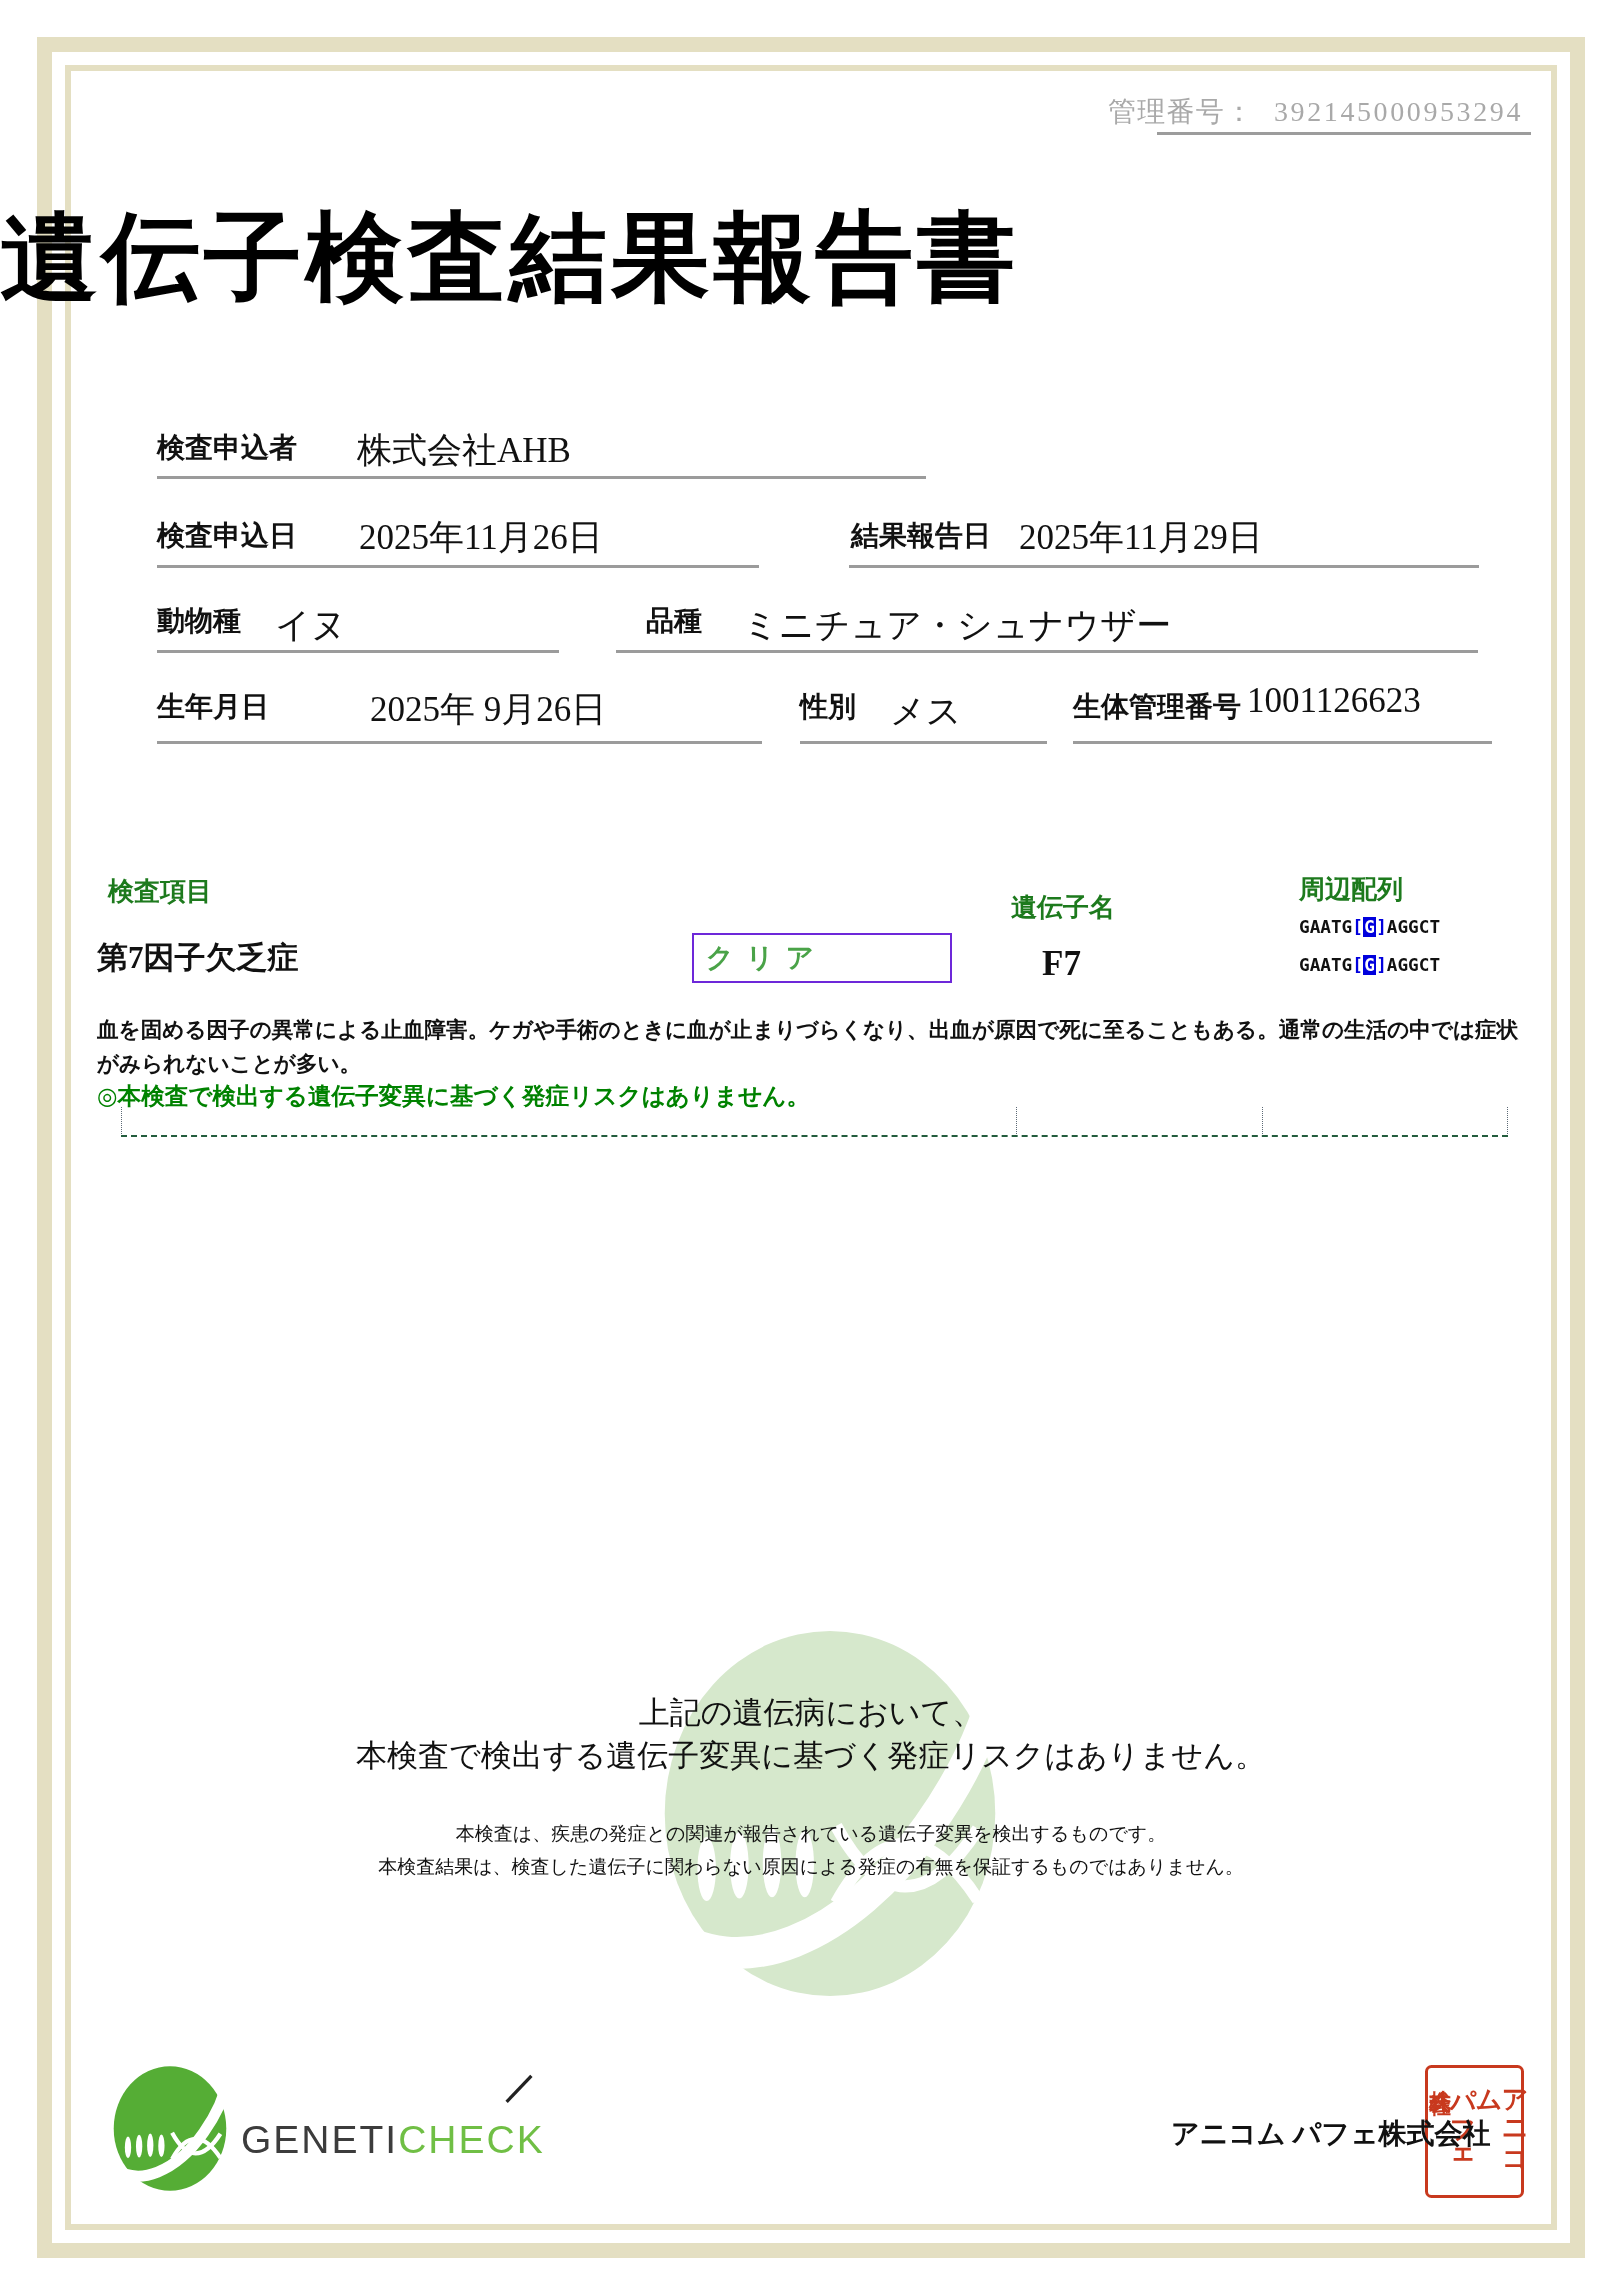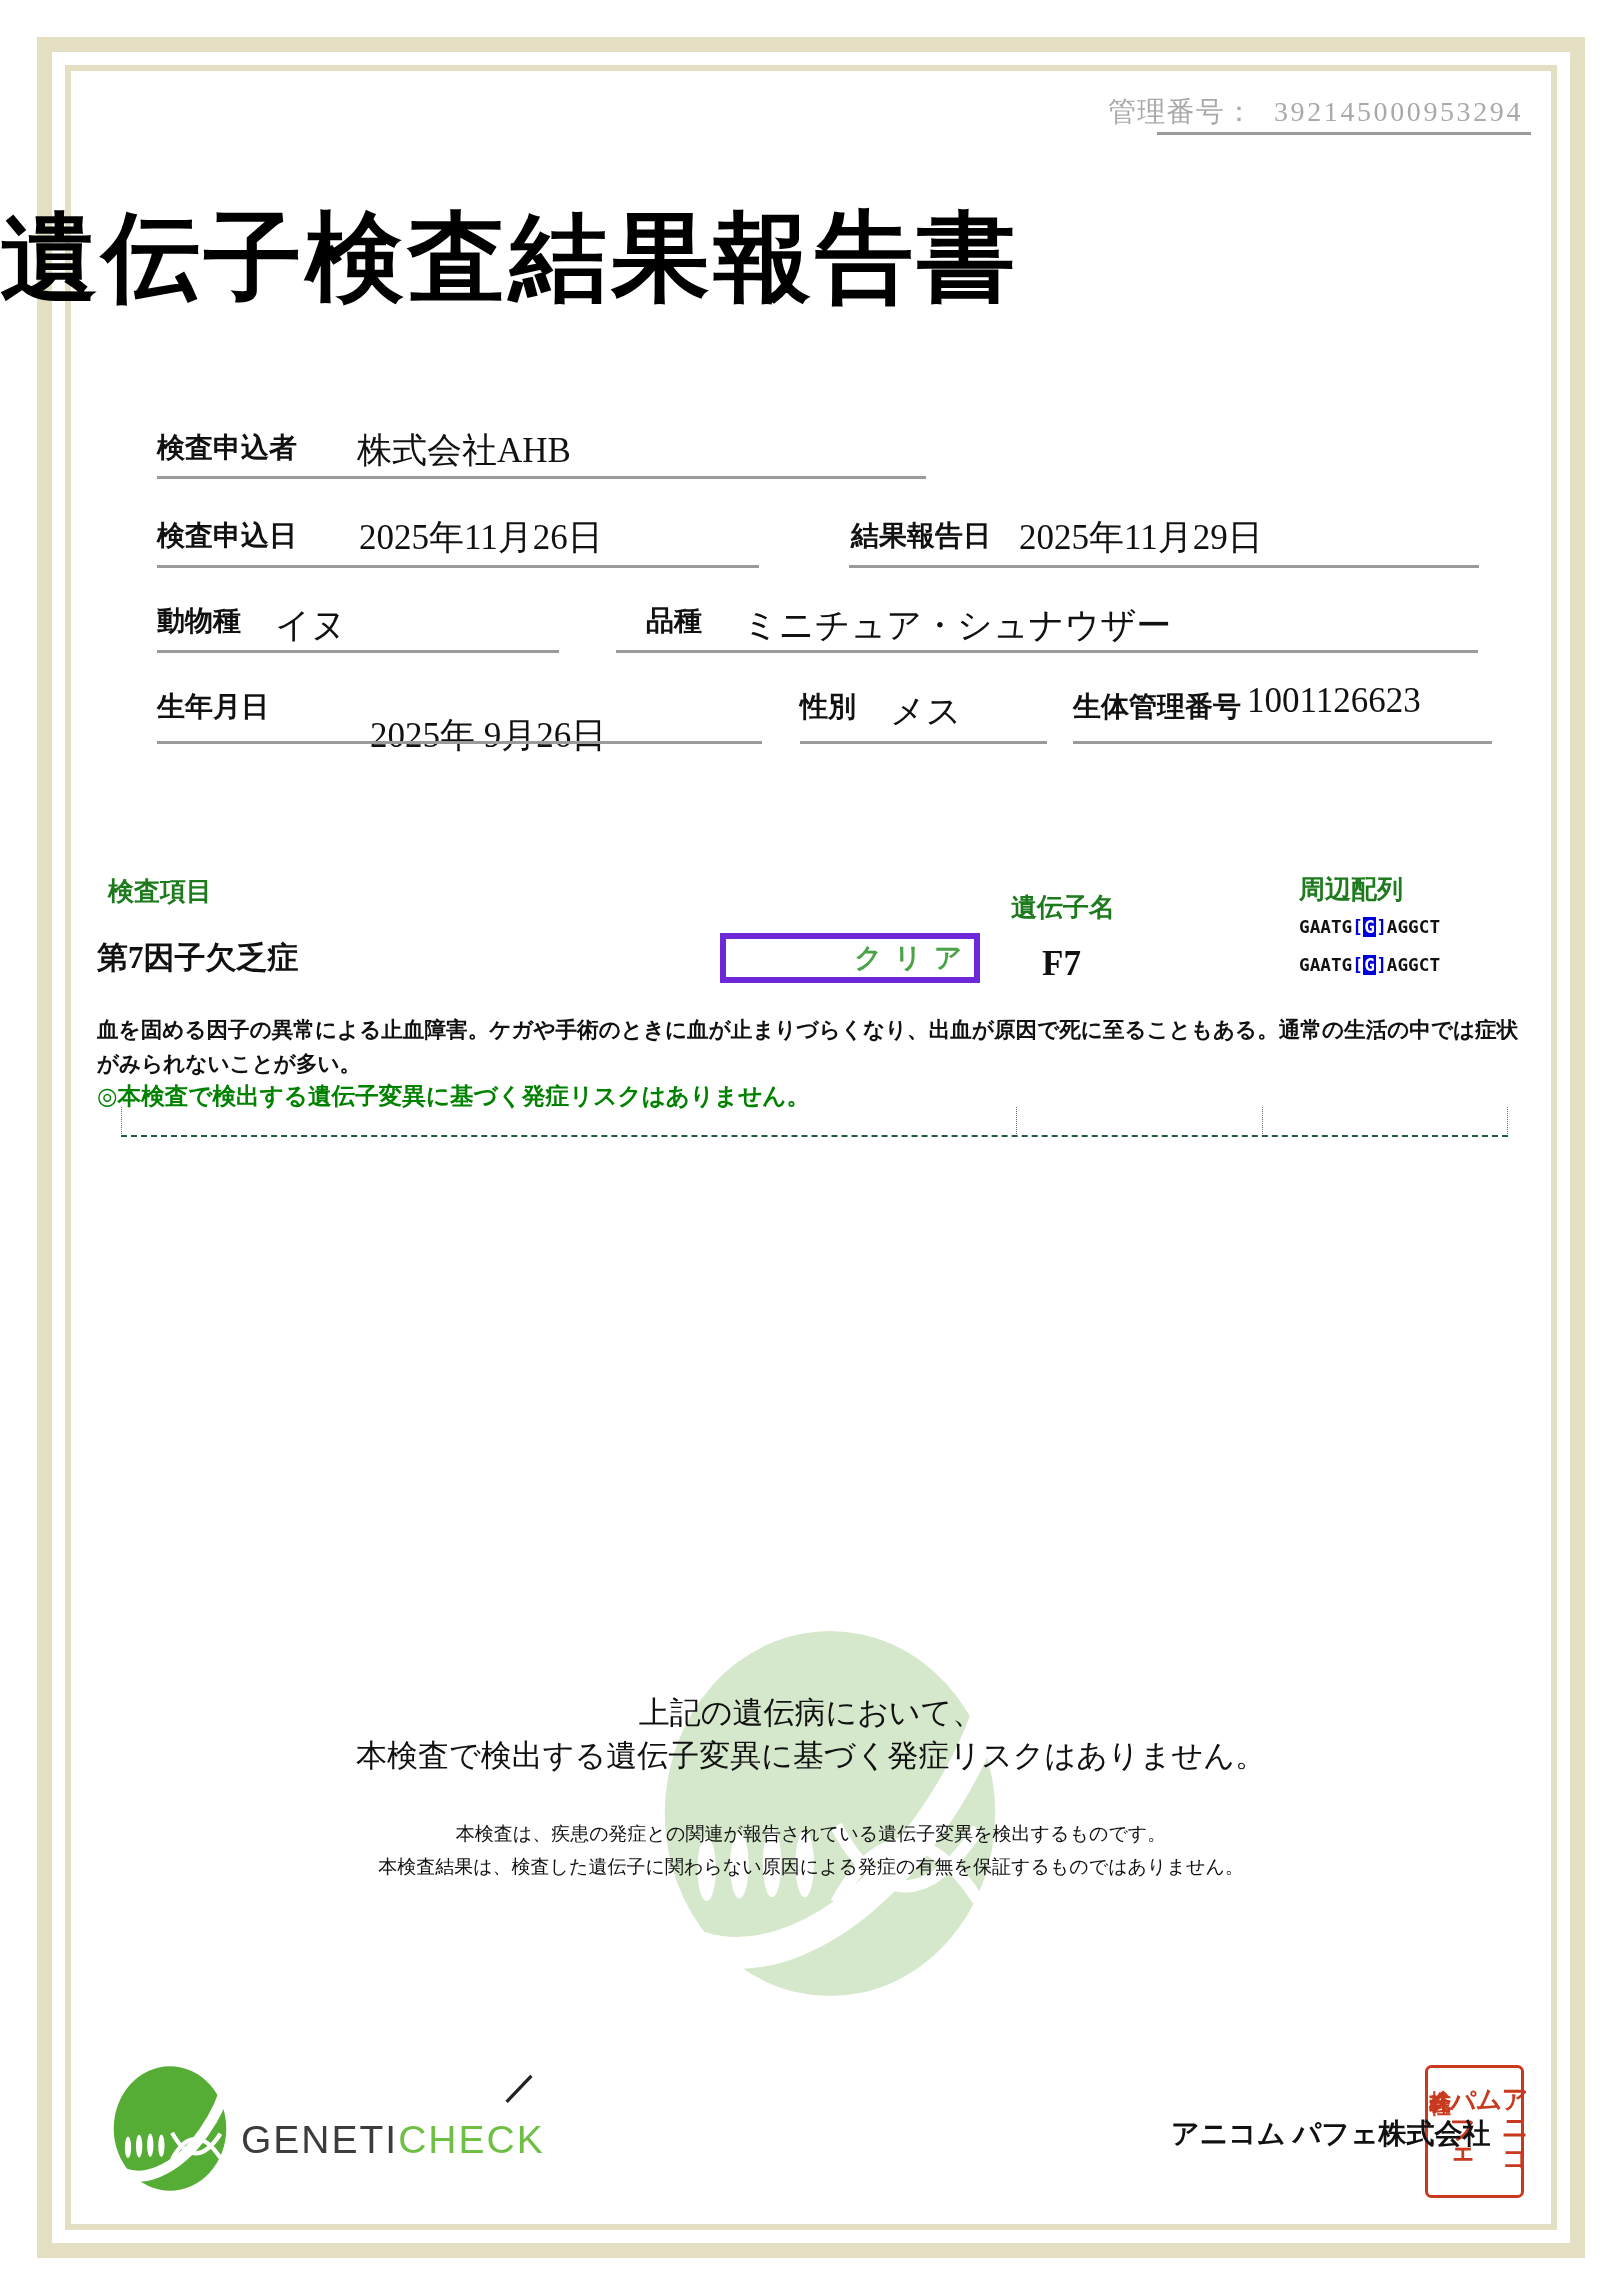--- a/index.html
+++ b/index.html
@@ -25,22 +25,22 @@
 
   
   .lbl { position:absolute; font-size:28px; font-weight:700; white-space:nowrap; }
   .val { position:absolute; font-size:35px; font-weight:400; white-space:nowrap;text-align:center; }
   .rule { position:absolute; height:3.3px; background:#9b9b9b; }
 
   
   .col-header { position:absolute; font-size:26px; font-weight:700; color:#1d7a1d;
                 white-space:nowrap; }
   .item-name { position:absolute; left:97px; top:937px; font-size:31px; font-weight:700; }
-  .status-box { position:absolute; left:720px; top:933px; width:260px; height:50px;
-                border:6px solid #6d28d9; display:flex; align-items:center; justify-content:flex-end; }
+  .status-box { position:absolute; left:692px; top:933px; width:260px; height:50px;
+                border:2px solid #6d28d9; display:flex; align-items:center; justify-content:flex-start; }
   .status-box span { color:#4aa348; font-size:27.5px; letter-spacing:11.8px; padding-left:11.8px;
                      font-weight:600; }
   .gene-name { position:absolute; left:1042px; top:944px; font-size:35px; font-weight:600; }
 
   .seq { position:absolute; left:1299px; font-family:"DejaVu Sans Mono","Liberation Mono",monospace;
          font-size:17.7px; font-weight:700; white-space:nowrap; }
   .seq .sq-k { color:#111; }
   .seq .sq-br { color:#0000dd; }
   .seq .sq-base { color:#ffffff; background:#0000dd; padding:0 1.3px; }
 
@@ -133,21 +133,21 @@
 
 <div class="lbl" style="left:157px;top:602px">動物種</div>
 <div class="val" style="left:275px;top:602px">イヌ</div>
 <div class="rule" style="left:157px;top:650px;width:402px"></div>
 
 <div class="lbl" style="left:646px;top:602px">品種</div>
 <div class="val" style="left:743px;top:602px">ミニチュア・シュナウザー</div>
 <div class="rule" style="left:616px;top:650px;width:862px"></div>
 
 <div class="lbl" style="left:157px;top:688px">生年月日</div>
-<div class="val" style="left:370px;top:712px">2025年 9月26日</div>
+<div class="val" style="left:370px;top:686px">2025年 9月26日</div>
 <div class="rule" style="left:157px;top:741px;width:605px"></div>
 
 <div class="lbl" style="left:800px;top:688px">性別</div>
 <div class="val" style="left:890px;top:688px">メス</div>
 <div class="rule" style="left:800px;top:741px;width:247px"></div>
 
 <div class="lbl" style="left:1073px;top:688px">生体管理番号</div>
 <div class="val" style="left:1247px;top:681px">1001126623</div>
 <div class="rule" style="left:1073px;top:741px;width:419px"></div>
 

